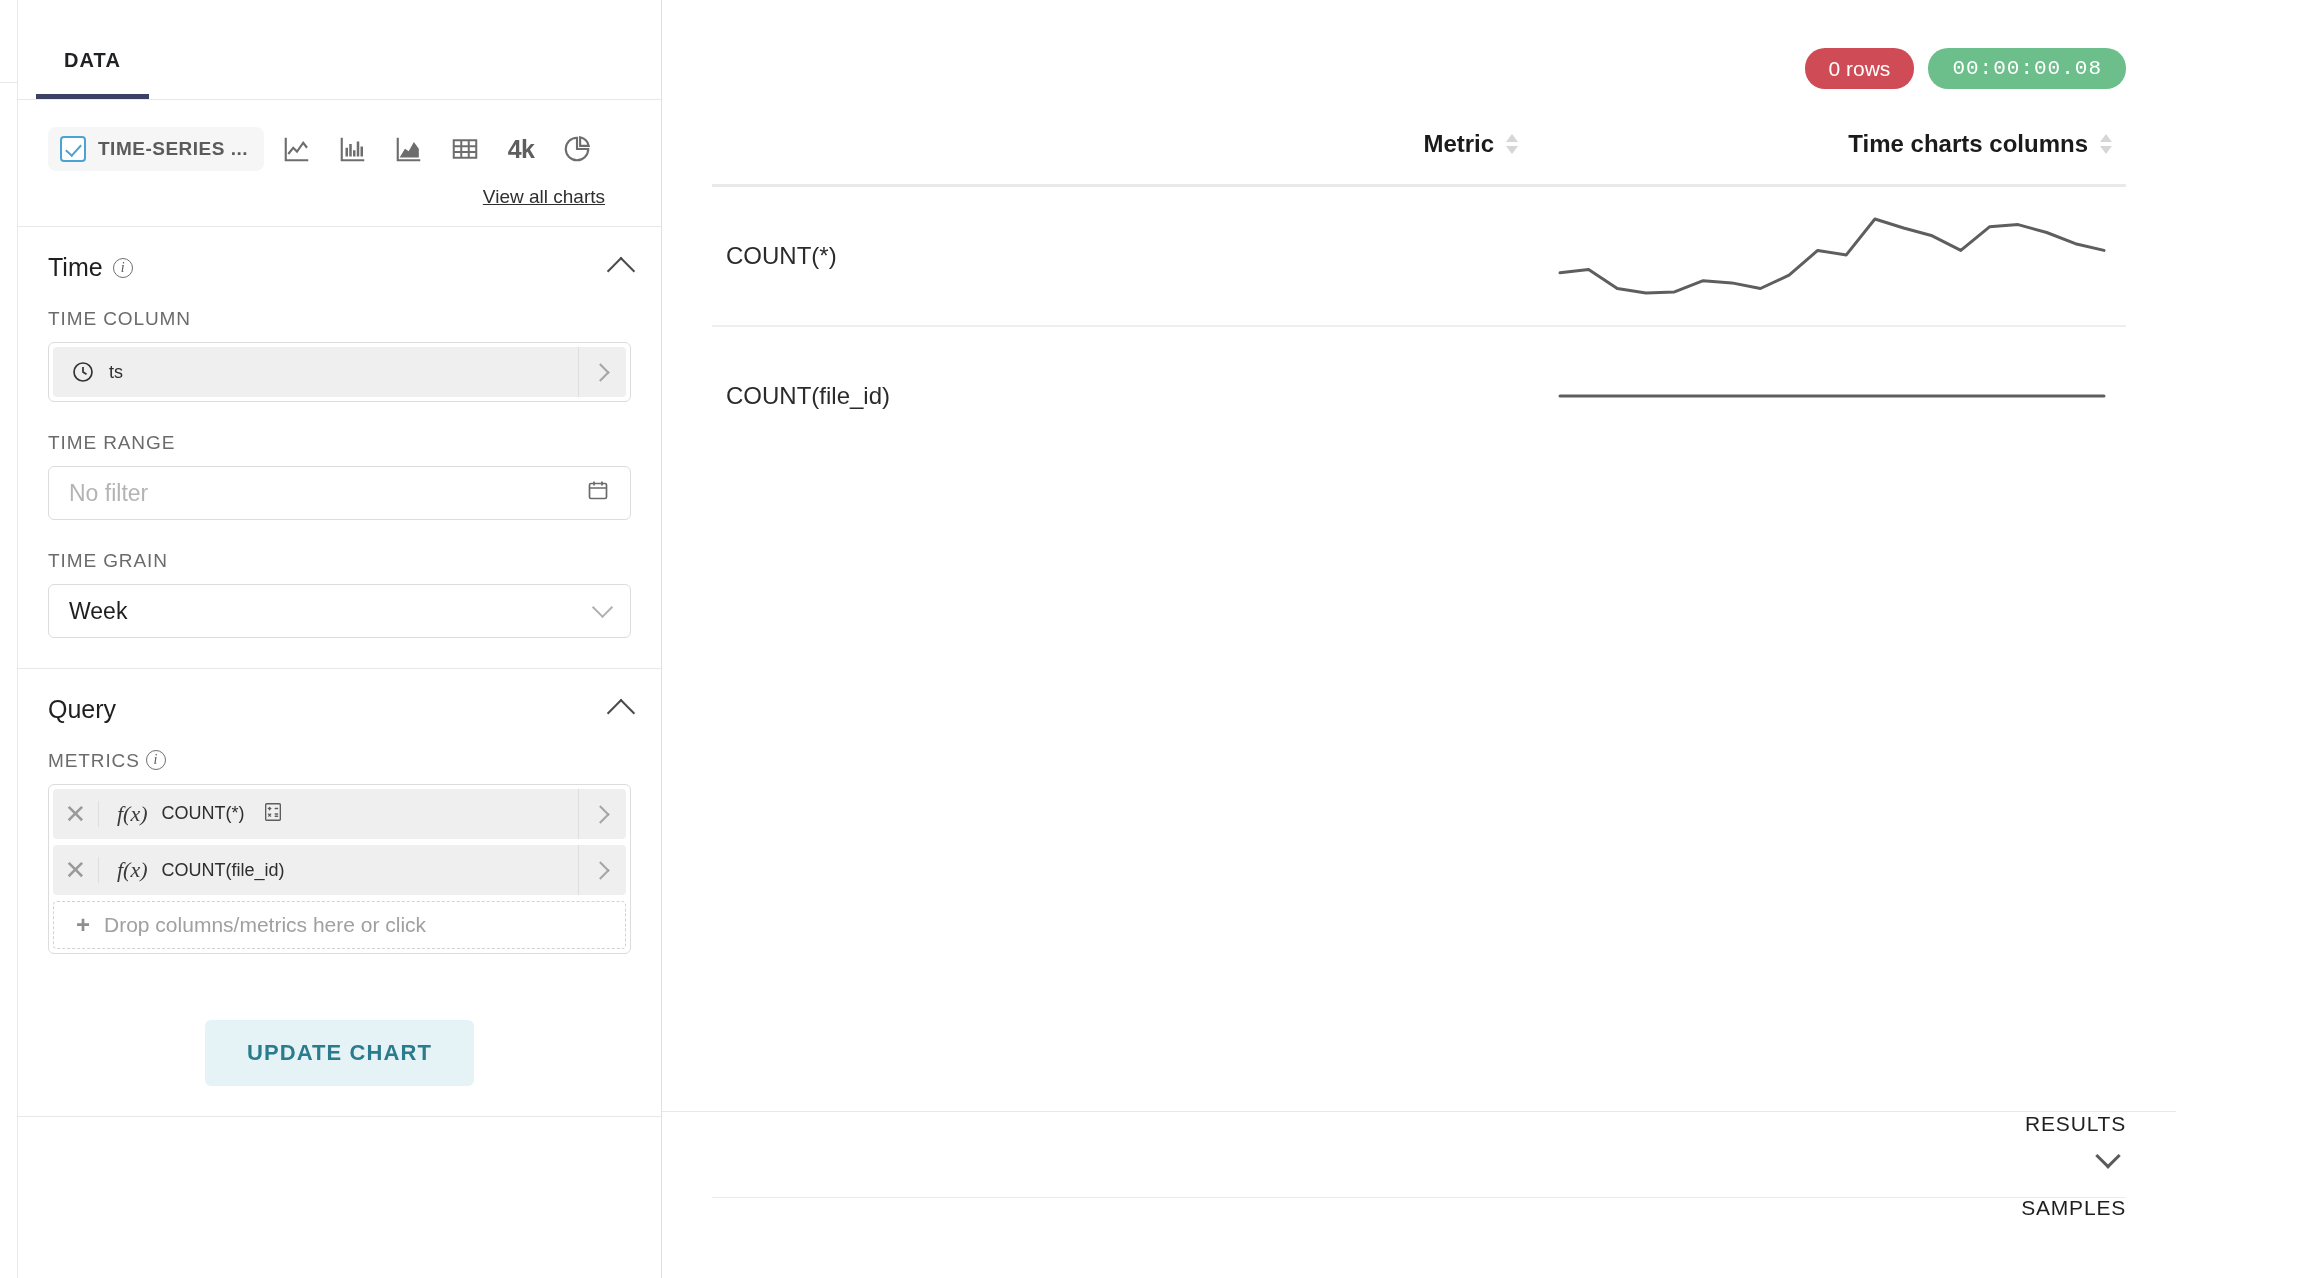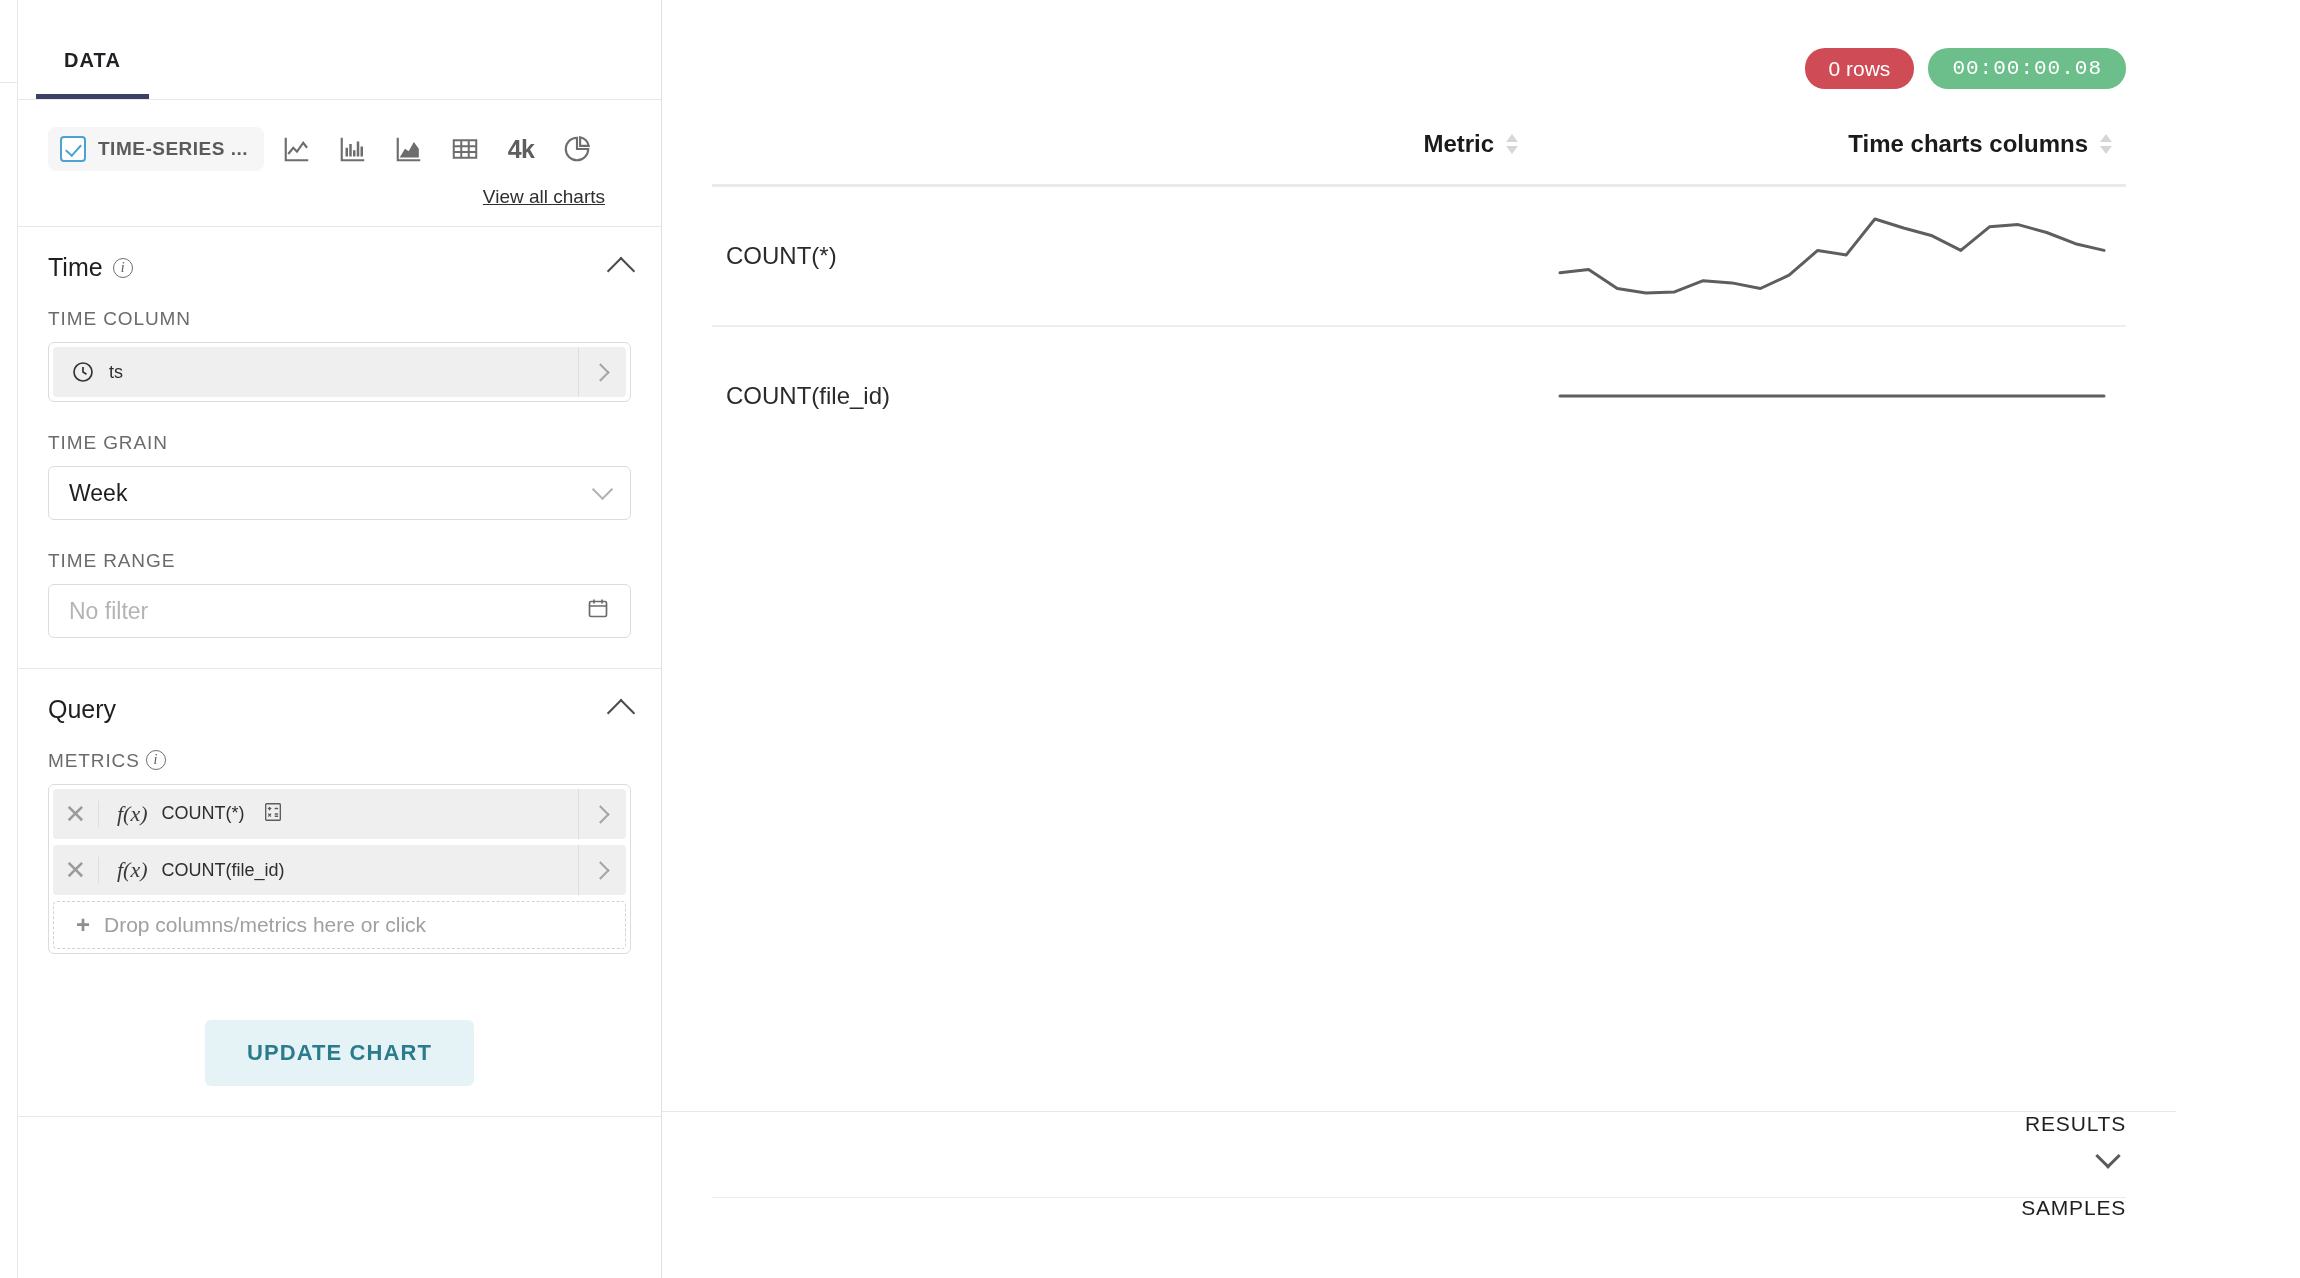--- a/index.html
+++ b/index.html
@@ -518,37 +518,37 @@
             </span>
             <span class="ci-label">ts</span>
             <span class="ci-caret">
                 <i class="caret-right"></i>
               </span>
           </div>
         </div>
       </div>
 
       <div class="field">
-        <div class="field-label">TIME GRAIN</div>
-        <div class="selectbox">
-          <span>Week</span>
-          <span class="chev-down"></span>
-        </div>
-      </div>
-
-      <div class="field">
         <div class="field-label">TIME RANGE</div>
         <div class="selectbox">
           <span class="ph">No filter</span>
           <span>
             <svg width="24" height="26" viewBox="0 0 24 24" fill="none" stroke="#6b6b6b" stroke-width="1.7">
               <rect x="3.5" y="5.5" width="17" height="15" rx="1.5"></rect>
               <path d="M3.5 10h17M8 3.5v4M16 3.5v4"></path>
             </svg>
           </span>
+        </div>
+      </div>
+
+      <div class="field">
+        <div class="field-label">TIME GRAIN</div>
+        <div class="selectbox">
+          <span>Week</span>
+          <span class="chev-down"></span>
         </div>
       </div>
     </div>
 
     <div class="section">
       <div class="section-head">
         <div class="section-title">
           <span>Query</span>
         </div>
         <span class="chev-up"></span>

